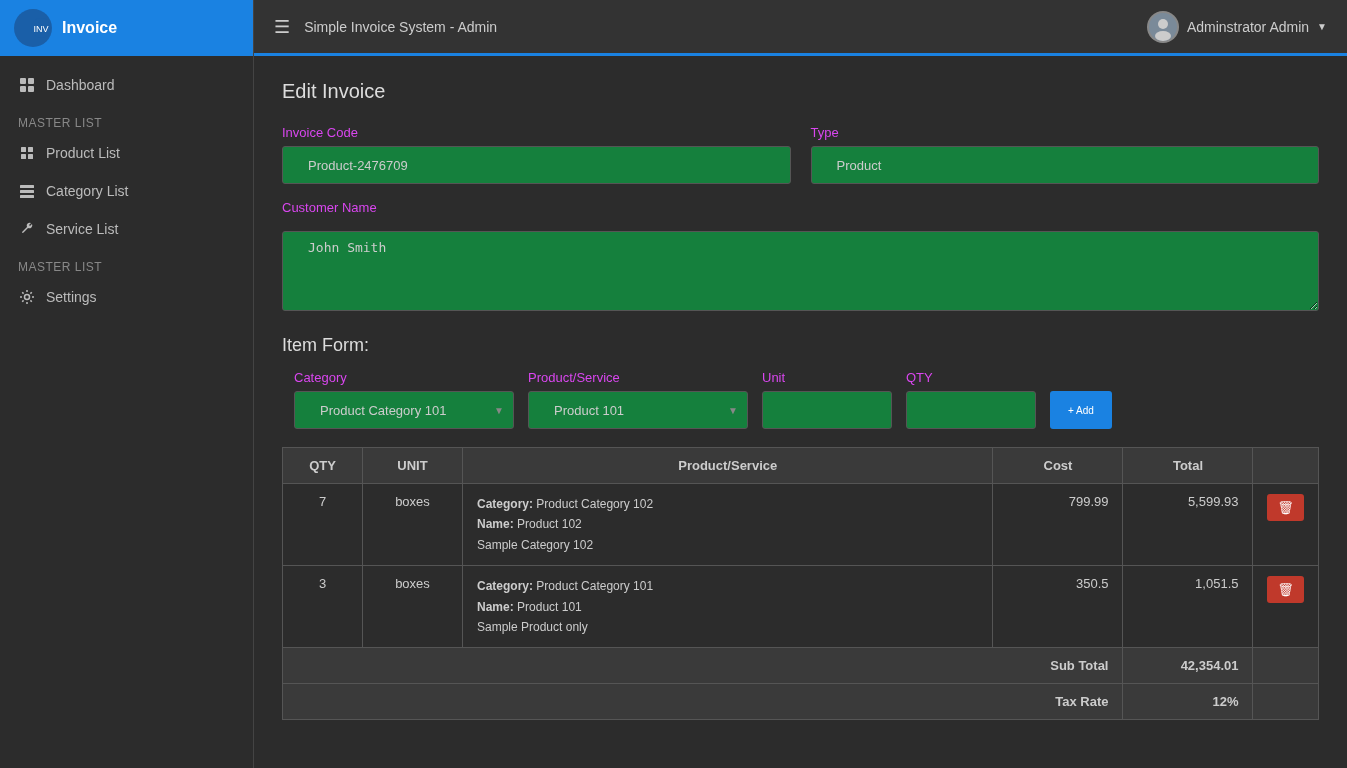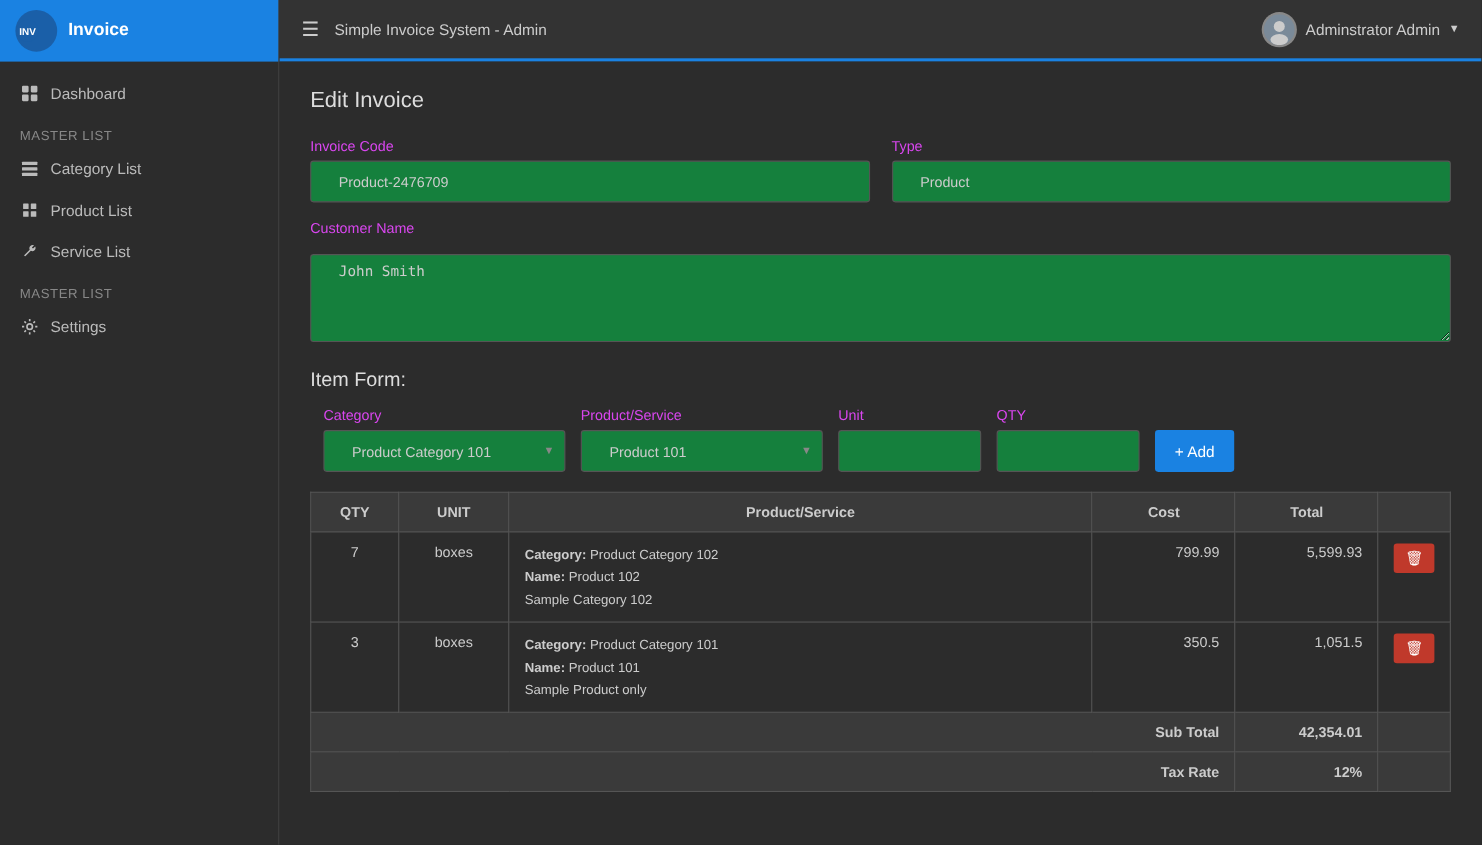--- a/index.html
+++ b/index.html
@@ -18,22 +18,22 @@
       background: #1a82e2;
       display: flex;
       align-items: center;
       padding: 0 14px;
       height: 56px;
     }
     .sidebar-logo {
       width: 38px; height: 38px;
       background: #1a5fa8;
       border-radius: 50%;
-      display: flex; align-items: center; justify-content: flex-start;
-      font-size: 10px; color: white; font-weight: bold; margin-right: 10px;
+      display: flex; align-items: center; justify-content: flex-end;
+      font-size: 10px; color: white; font-weight: normal; margin-right: 10px;
     }
     .sidebar-title { color: white; font-size: 16px; font-weight: bold; }
 
     .sidebar-nav { padding: 10px 0; flex: 1; }
     .sidebar-item {
       display: flex; align-items: center;
       padding: 10px 18px;
       cursor: pointer;
       color: #bbb;
       font-size: 14px;
@@ -114,21 +114,21 @@
     .item-form-group.unit { width: 130px; }
     .item-form-group.qty { width: 130px; }
 
     .btn-add {
       background: #1a82e2;
       color: white;
       border: none;
       padding: 8px 18px;
       border-radius: 3px;
       cursor: pointer;
-      font-size: 14px;
+      font-size: 10px;
       height: 38px;
       white-space: nowrap;
     }
 
     
     .items-table { width: 100%; border-collapse: collapse; margin-top: 6px; }
     .items-table th {
       background: #3a3a3a;
       padding: 10px 14px;
       text-align: center;
@@ -188,37 +188,37 @@
         </svg>
       </span>
       <span>Dashboard</span>
     </div>
 
     <div class="sidebar-section-label">Master List</div>
 
     <div class="sidebar-item">
       <span class="icon-box">
         <svg width="16" height="16" viewBox="0 0 16 16" fill="currentColor">
-          <rect x="1" y="2" width="14" height="3" rx="0.5"></rect>
-            <rect x="1" y="7" width="14" height="3" rx="0.5"></rect>
-            <rect x="1" y="12" width="14" height="3" rx="0.5"></rect>
-        </svg>
-      </span>
-      <span>Category List</span>
-    </div>
-    <div class="sidebar-item">
-      <span class="icon-box">
-        <svg width="16" height="16" viewBox="0 0 16 16" fill="currentColor">
           <rect x="2" y="2" width="5" height="5" rx="0.5"></rect>
             <rect x="9" y="2" width="5" height="5" rx="0.5"></rect>
           <rect x="2" y="9" width="5" height="5" rx="0.5"></rect>
             <rect x="9" y="9" width="5" height="5" rx="0.5"></rect>
         </svg>
       </span>
       <span>Product List</span>
+    </div>
+    <div class="sidebar-item">
+      <span class="icon-box">
+        <svg width="16" height="16" viewBox="0 0 16 16" fill="currentColor">
+          <rect x="1" y="2" width="14" height="3" rx="0.5"></rect>
+            <rect x="1" y="7" width="14" height="3" rx="0.5"></rect>
+            <rect x="1" y="12" width="14" height="3" rx="0.5"></rect>
+        </svg>
+      </span>
+      <span>Category List</span>
     </div>
     <div class="sidebar-item">
       <span class="icon-box">
         <svg width="16" height="16" viewBox="0 0 16 16" fill="currentColor">
           <path d="M13 3l-2 2-1-1 2-2a3 3 0 00-4 4l-5 5a1 1 0 001 1l5-5a3 3 0 004-4z"></path>
         </svg>
       </span>
       <span>Service List</span>
     </div>
 

